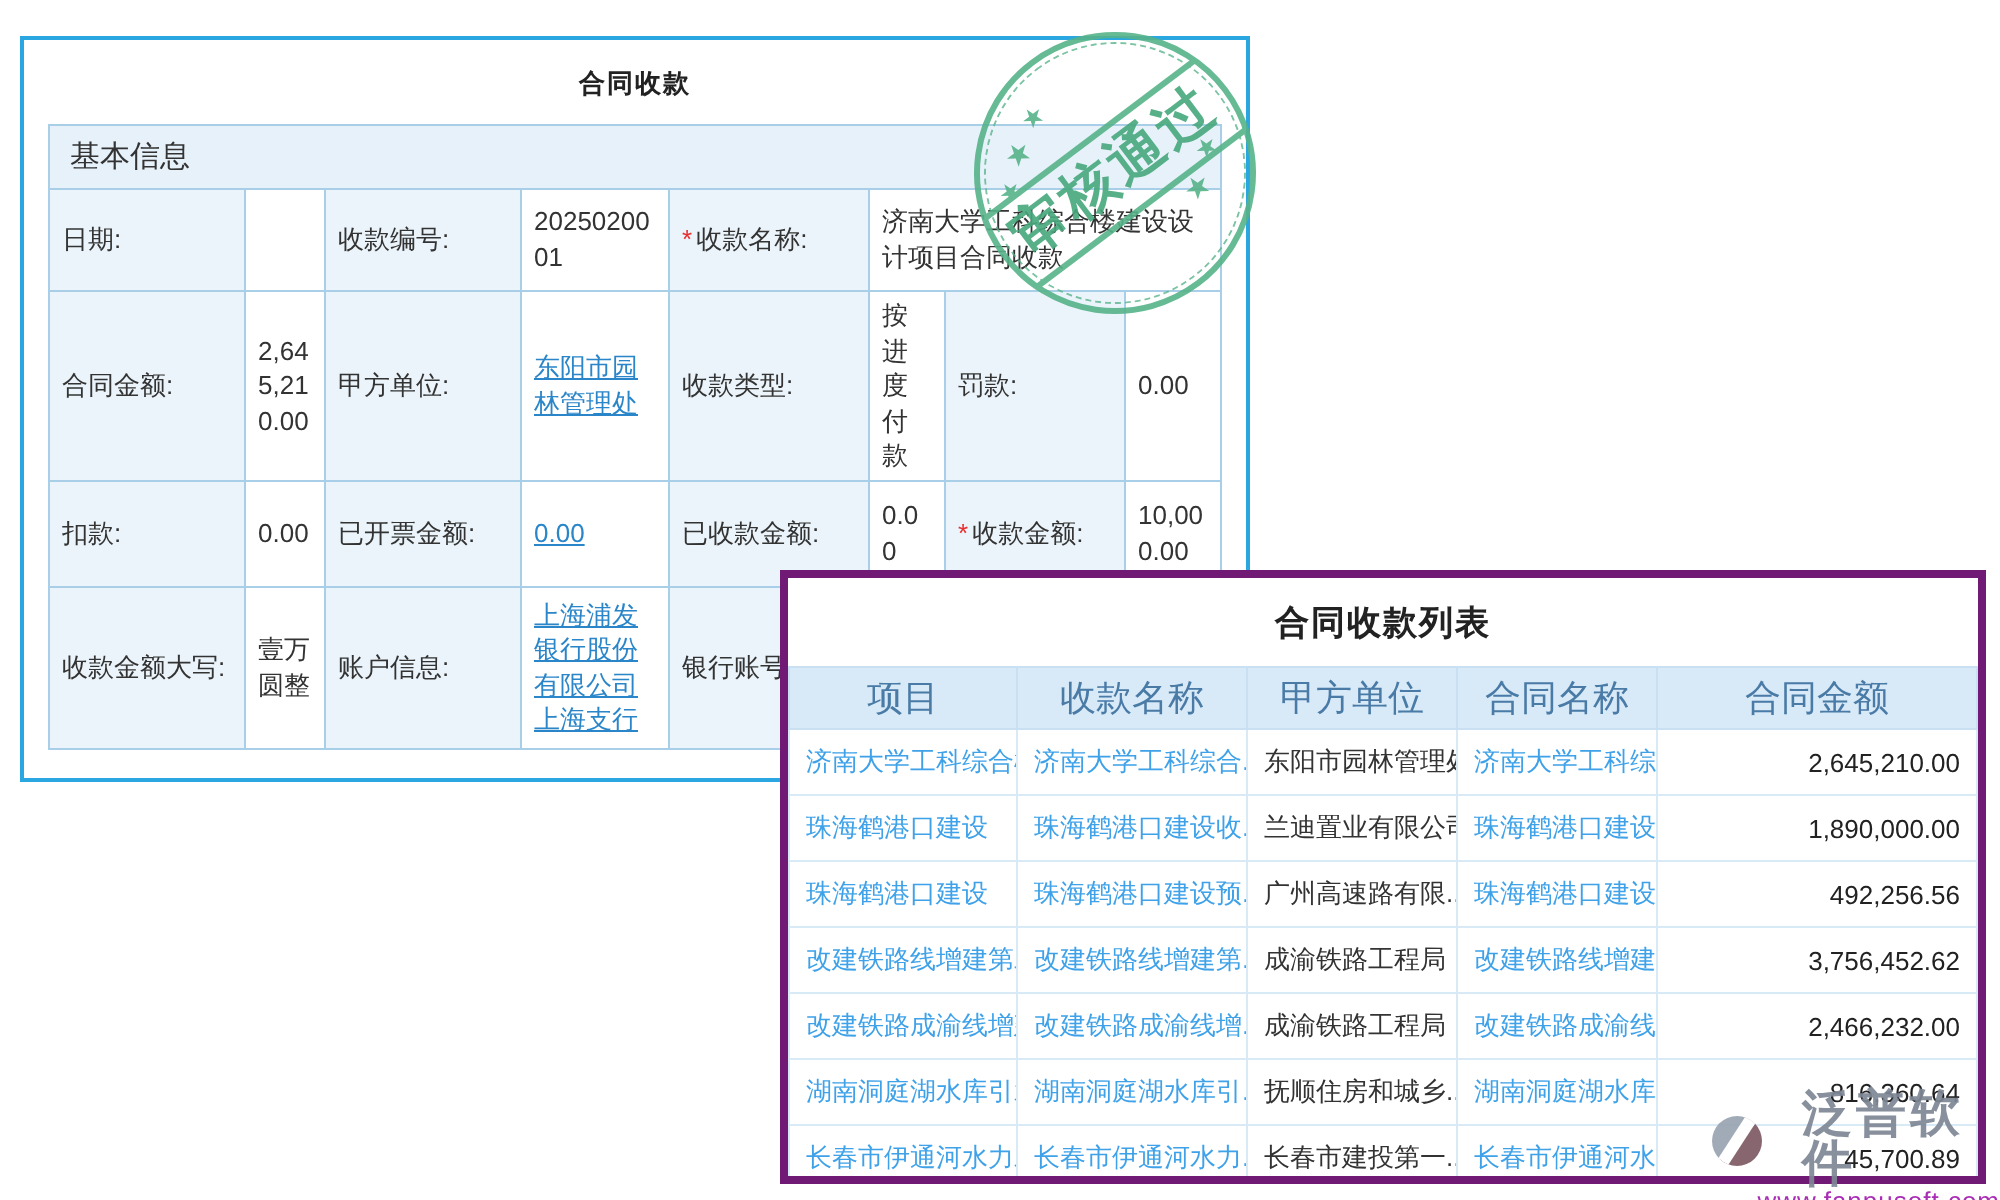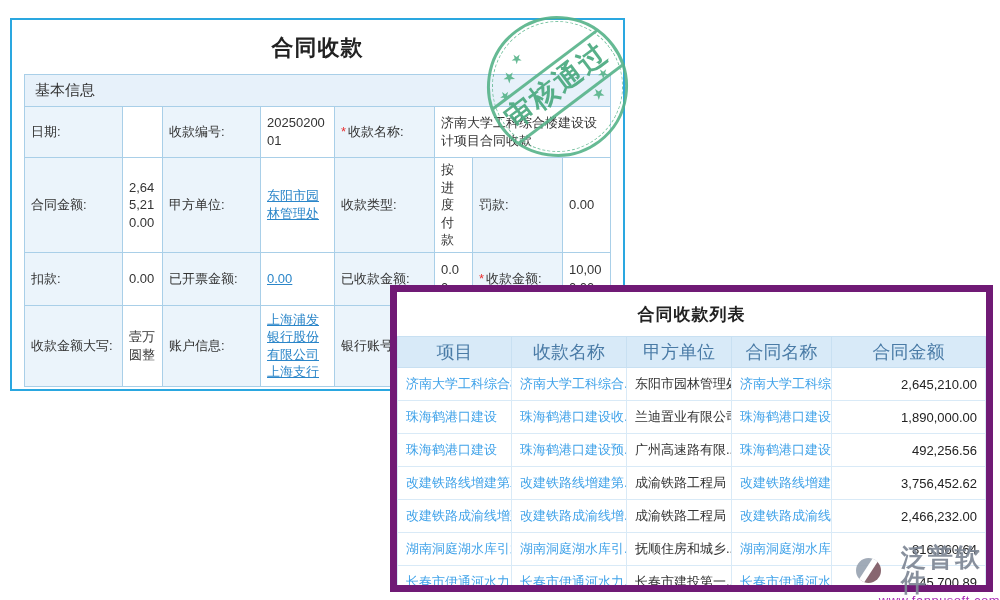--- a/index.html
+++ b/index.html
@@ -3,21 +3,21 @@
 <meta charset="utf-8">
 <style>
   * { margin:0; padding:0; box-sizing:border-box; }
   html,body { width:1000px; height:600px; background:#fff;
     font-family:"Liberation Sans","DejaVu Sans",sans-serif; }
   .stage { position:relative; width:1000px; height:600px; overflow:hidden; background:#fff; }
 
   
   .form-panel { position:absolute; left:10px; top:18px; width:615px; height:373px;
     border:2px solid #2aa7e0; background:#fff; z-index:1; }
-  .form-title { text-align:center; font-size:22px; font-weight:bold; color:#222;
+  .form-title { text-align:center; font-size:13px; font-weight:bold; color:#222;
     padding:13px 0 11px; letter-spacing:1px; }
   .form-body { margin:0 12px; }
   .section-bar { border:1px solid #a9cfe8; background:#e7f1fa; color:#333;
     font-size:15px; padding:6px 10px; }
   table.form-grid { width:100%; border-collapse:collapse; table-layout:fixed; margin-top:-1px; }
   table.form-grid td { border:1px solid #a9cfe8; font-size:13px; color:#333;
     padding:3px 6px; vertical-align:middle; line-height:1.35; }
   td.lab { background:#ebf4fb; text-align:left; }
   td.val { background:#fff; word-break:break-all; }
   .req { color:#e83030; margin-right:2px; }
@@ -35,21 +35,21 @@
   .stamp-text { position:absolute; left:0; right:0; top:50%; transform:translateY(-54%);
     text-align:center; font-size:28px; font-weight:bold; color:#47a87d; letter-spacing:2px;
     white-space:nowrap; }
   .stamp-star { position:absolute; color:#56b389; font-size:13px; }
   .s1 { left:11%; top:27%; } .s2 { left:21%; top:17%; font-size:15px; }
   .s3 { left:34%; top:10%; } .s4 { left:66%; top:66%; font-size:15px; }
   .s5 { left:78%; top:57%; }
 
   
   .list-panel { position:absolute; left:390px; top:285px; width:603px; height:307px;
-    border:7px solid #701a75; background:#fff; z-index:10; overflow:hidden; }
+    border:4px solid #701a75; background:#fff; z-index:10; overflow:hidden; }
   .list-title { text-align:center; font-size:17px; font-weight:bold; color:#222;
     padding:11px 0 10px; letter-spacing:1px; }
   table.list-grid { width:100%; border-collapse:collapse; table-layout:fixed; }
   table.list-grid th { background:#d8eaf8; color:#4a7ba6; font-weight:normal; font-size:18px;
     height:31px; border:1px solid #c8e0f2; text-align:center; }
   table.list-grid td { border:1px solid #d9eaf7; font-size:13px; height:33px;
     padding:0 8px; white-space:nowrap; overflow:hidden; }
   td.c-link { color:#3fa2e9; cursor:pointer; }
   td.c-text { color:#333; }
   td.c-amt { color:#222; text-align:right; }

